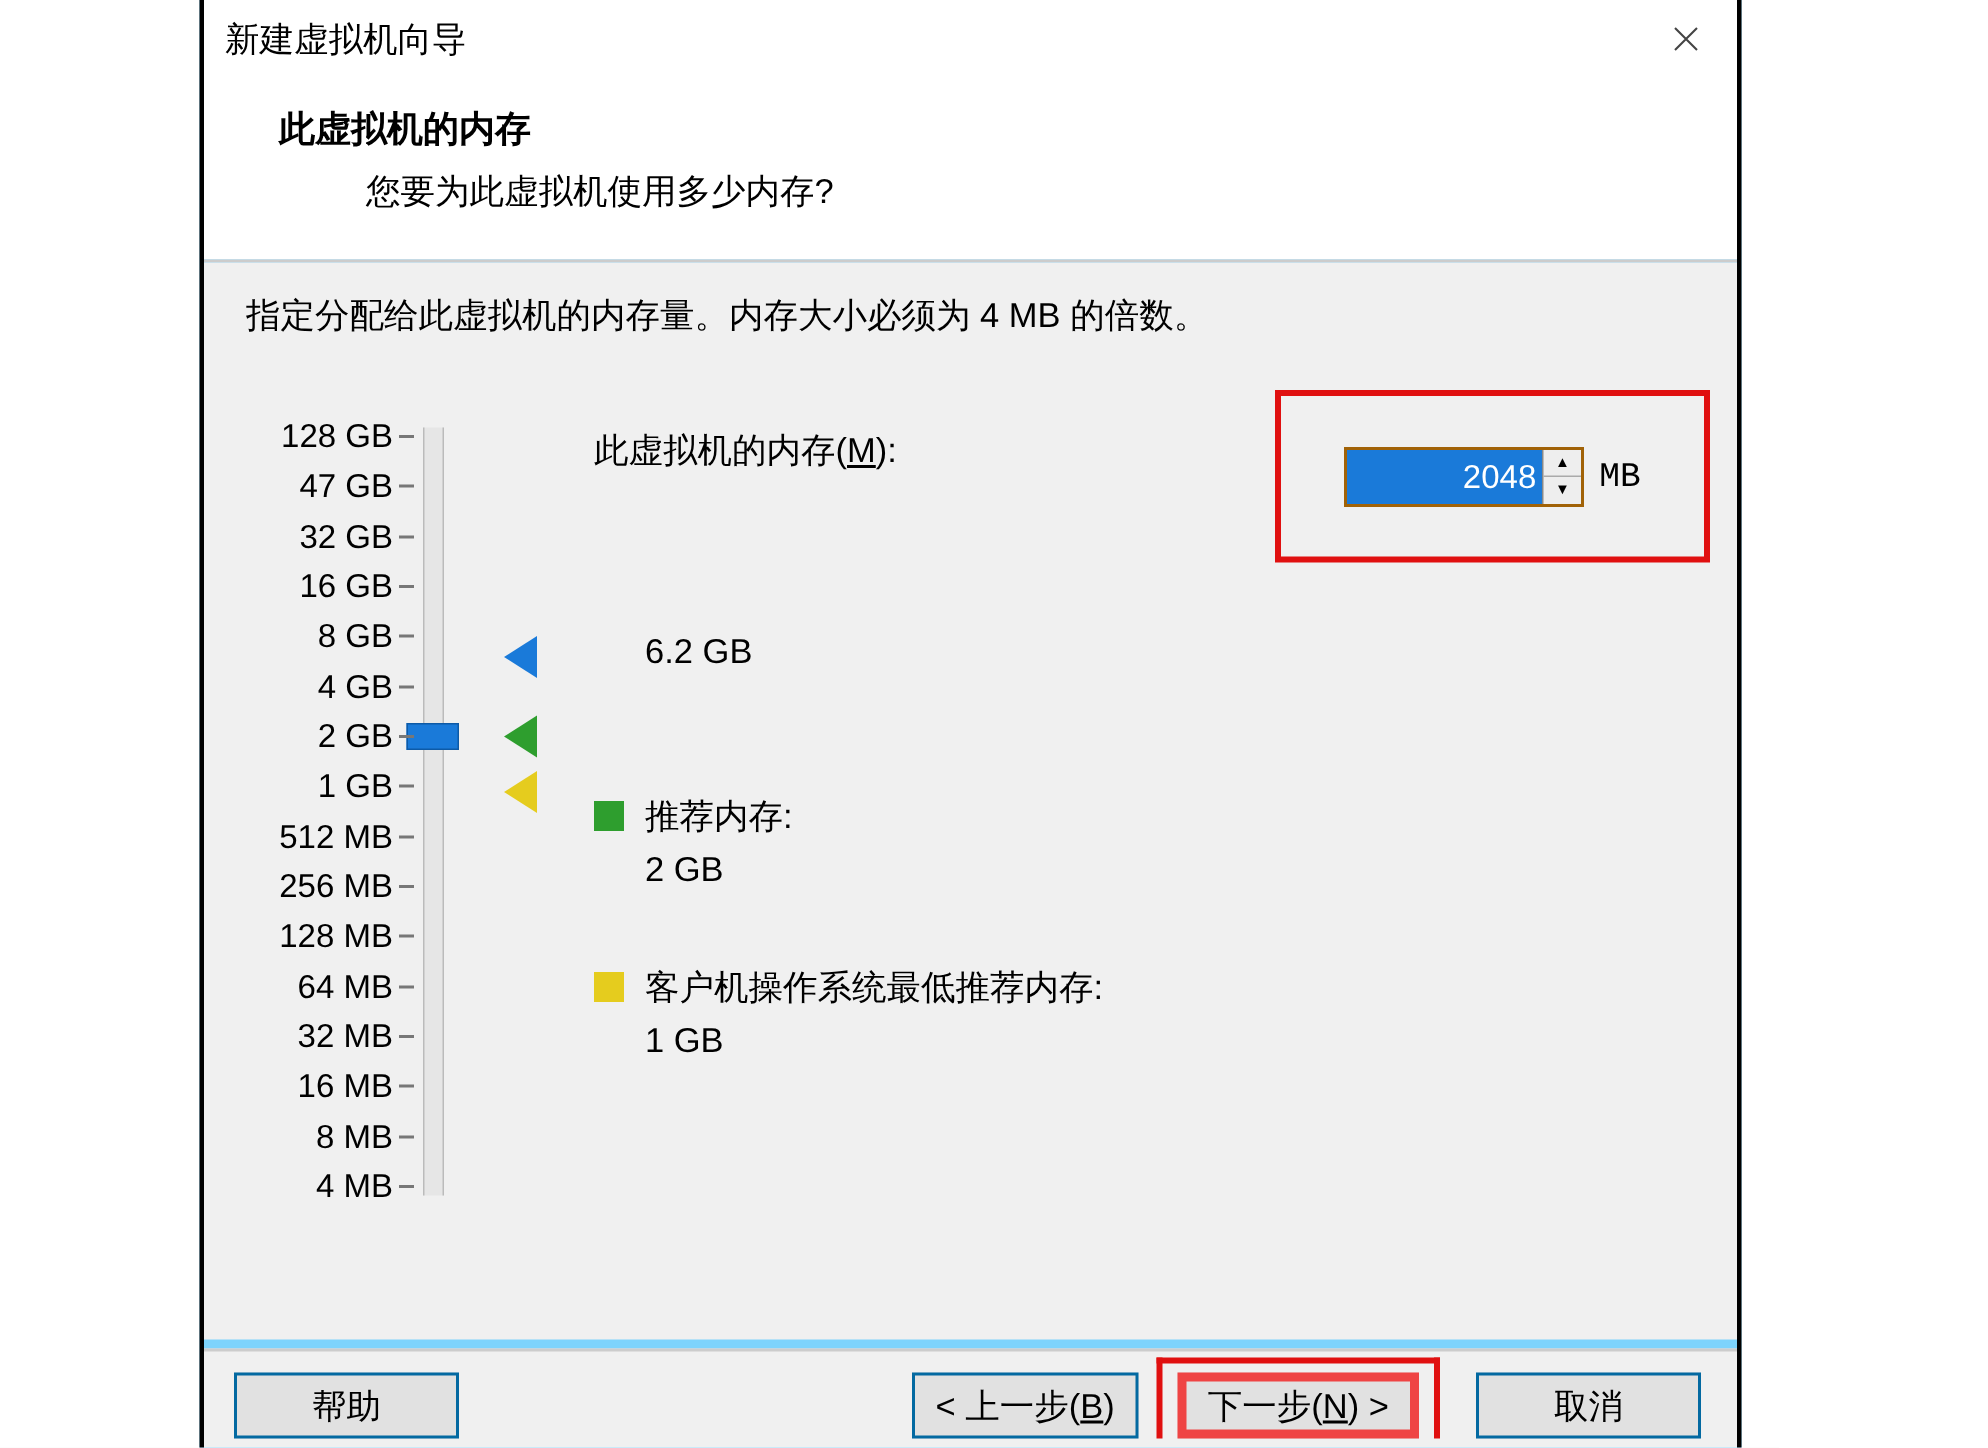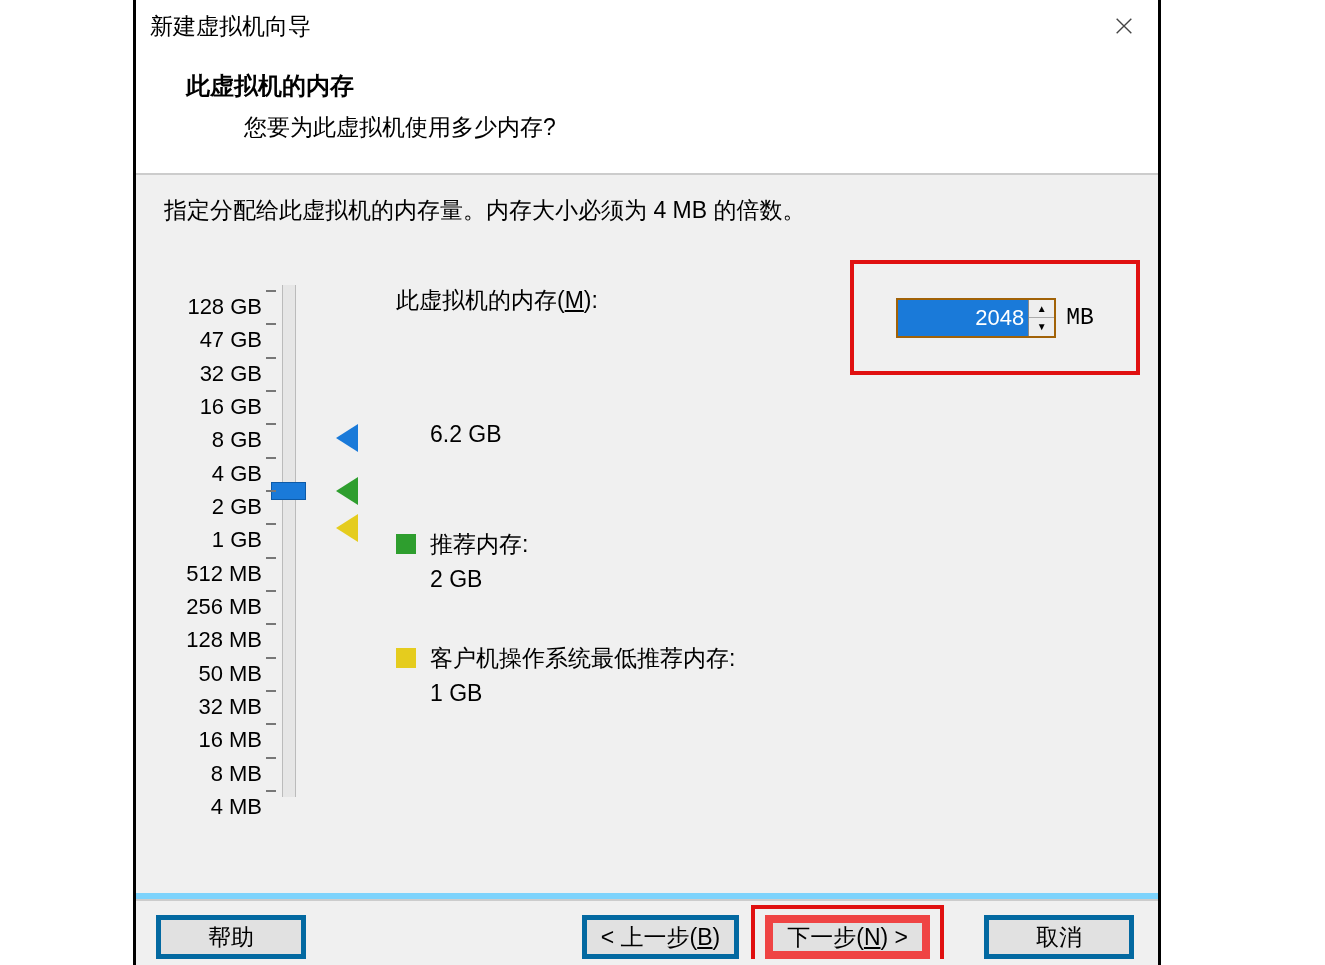--- a/index.html
+++ b/index.html
@@ -49,21 +49,21 @@
   .instr {
     padding: 20px 0 0 28px;
     font-size: 23px;
   }
   .slider-area {
     position: absolute;
     left: 0; top: 110px;
     width: 100%; height: 540px;
   }
   .ticks {
-    position: absolute; left: 0; top: 0; width: 126px; height: 520px; margin-top: 16px;
+    position: absolute; left: 0; top: 0; width: 126px; height: 520px;
   }
   .tick {
     position: absolute; right: 0; text-align: right; width: 126px;
     font-size: 22px; line-height: 22px;
     transform: translateY(-50%);
   }
   .dash {
     position:absolute; width:10px; height:2px; background:#777;
   }
   .slider-track {
@@ -135,36 +135,36 @@
   .legend .lab { font-size:23px; }
   .legend .val { font-size:23px; margin-left:34px; margin-top:6px; }
   .footer {
     position:absolute; left:0; bottom:0; width:100%; height:66px;
     border-top: 2px solid #ccc;
     background:#f0f0f0;
     display:flex; align-items:flex-start; padding-top:14px;
   }
   .btn {
     height: 44px; min-width: 150px;
-    border: 5px solid #0369a1; background:#e1e1e1;
+    border: 2px solid #0369a1; background:#e1e1e1;
     font-size: 23px; display:flex;align-items:center;justify-content:center;
     cursor:pointer; padding: 0 14px;
     user-select:none;
   }
   .btn .u{ text-decoration: underline; }
-  .btn.primary{ border: 8px solid #ef4444; }
+  .btn.primary{ border: 6px solid #ef4444; }
   .footer .help { margin-left: 20px; }
   .footer .spacer { flex:1; }
   .footer .back { margin-right: 0; }
   .footer .next-wrap {
     border: 4px solid #e01010; border-bottom:none;
     padding: 6px 10px 0 10px;
     margin: -10px 12px 0 12px;
   }
-  .footer .cancel { margin-right: 24px; margin-left: 28px; }
+  .footer .cancel { margin-right: 24px; margin-left: 12px; }
 </style>
 </head>
 <body>
 
 <div class="dialog">
 
   <div class="titlebar">
     <span class="title">新建虚拟机向导</span>
     <span class="close">
       <svg viewBox="0 0 24 24" fill="none">
@@ -189,21 +189,21 @@
           <div class="tick" style="top: 39.3333px;">47 GB</div>
           <div class="tick" style="top: 72.6667px;">32 GB</div>
           <div class="tick" style="top: 106px;">16 GB</div>
           <div class="tick" style="top: 139.333px;">8 GB</div>
           <div class="tick" style="top: 172.667px;">4 GB</div>
           <div class="tick" style="top: 206px;">2 GB</div>
           <div class="tick" style="top: 239.333px;">1 GB</div>
           <div class="tick" style="top: 272.667px;">512 MB</div>
           <div class="tick" style="top: 306px;">256 MB</div>
           <div class="tick" style="top: 339.333px; padding-left: 31px;">128 MB</div>
-          <div class="tick" style="top: 372.667px;">50 MB</div>
+          <div class="tick" style="top: 372.667px;">64 MB</div>
           <div class="tick" style="top: 406px;">32 MB</div>
           <div class="tick" style="top: 439.333px;">16 MB</div>
           <div class="tick" style="top: 472.667px;">8 MB</div>
           <div class="tick" style="top: 506px;">4 MB</div>
         </div>
       <div class="slider-track"></div>
       <div class="slider-thumb" id="thumb" style="top: 206px;"></div>
       <div class="marker blue" id="mk-blue" style="top: 152.667px;"></div>
       <div class="marker green" id="mk-green" style="top: 206px;"></div>
       <div class="marker yellow" id="mk-yellow" style="top: 242.667px;"></div>

